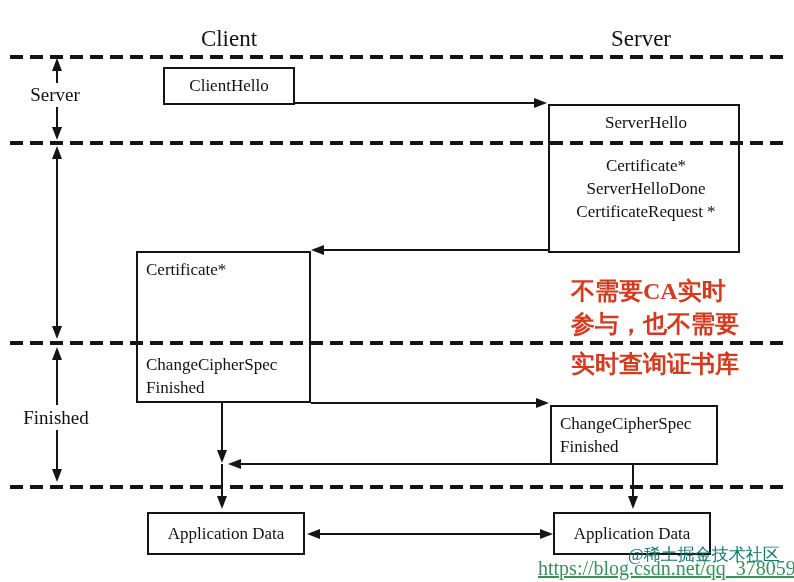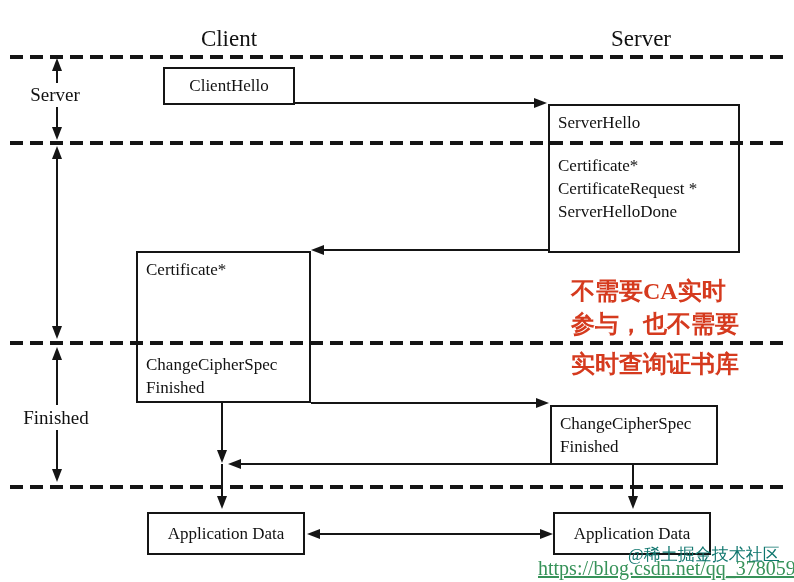--- a/index.html
+++ b/index.html
@@ -103,28 +103,28 @@
   <div>
     <div class="ah ah-left" style="left:307px;top:529px;"></div>
     <div class="hline" style="left:318px;top:533px;width:224px;"></div>
     <div class="ah ah-right" style="left:540px;top:529px;"></div>
   </div>
 
   <div class="box" style="left:163px;top:67px;width:132px;height:38px;">
     <div class="center-text" style="width:100%;height:100%;">ClientHello</div>
   </div>
 
-  <div class="box" style="left:548px;top:104px;width:192px;height:149px;">
+  <div class="box" style="left:548px;top:104px;width:192px;height:149px;text-align:center;">
     <div class="pad" style="top:5px;">
       <div class="line">ServerHello</div>
     </div>
     <div class="pad" style="top:48px;">
       <div class="line">Certificate*</div>
+      <div class="line">ServerHelloDone</div>
       <div class="line">CertificateRequest *</div>
-      <div class="line">ServerHelloDone</div>
     </div>
   </div>
 
   <div class="box" style="left:136px;top:251px;width:175px;height:152px;">
     <div class="pad" style="top:5px;">
       <div class="line">Certificate*</div>
     </div>
     <div class="pad" style="top:100px;">
       <div class="line">ChangeCipherSpec</div>
       <div class="line">Finished</div>

